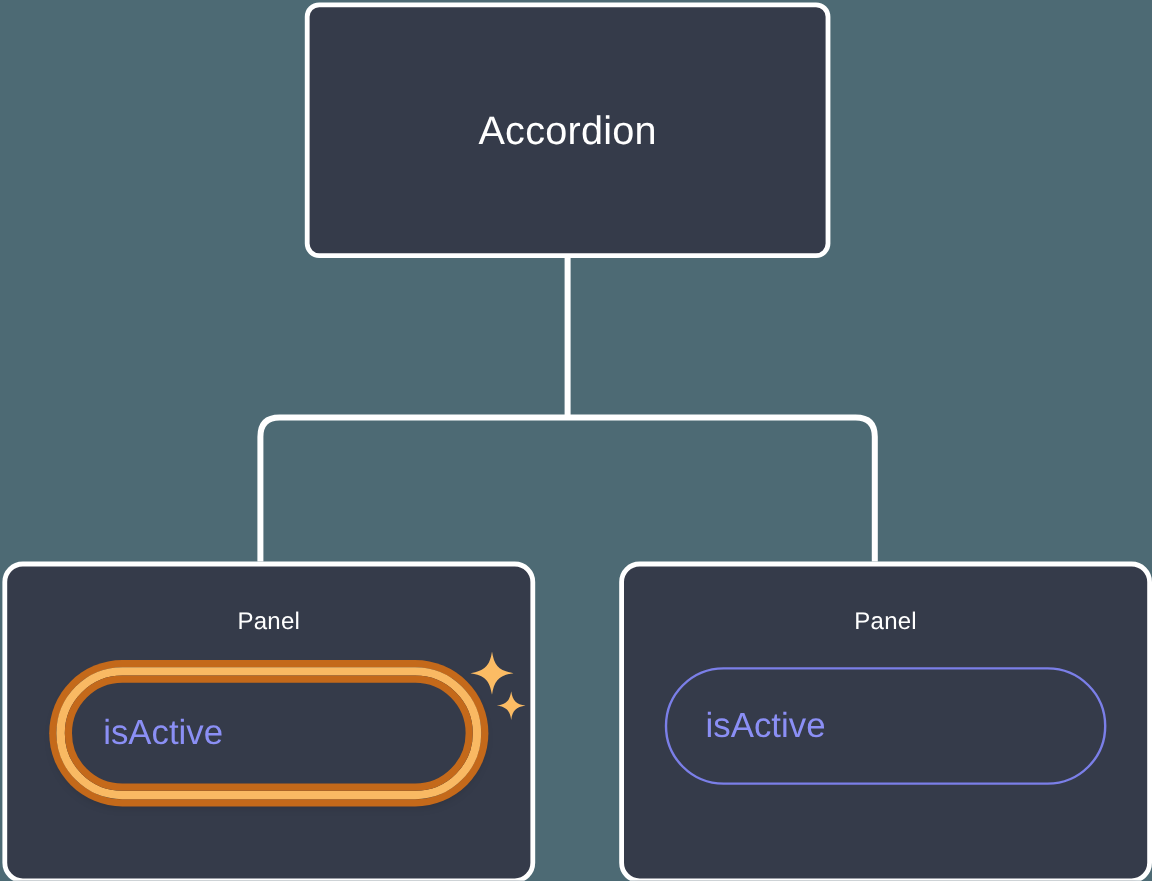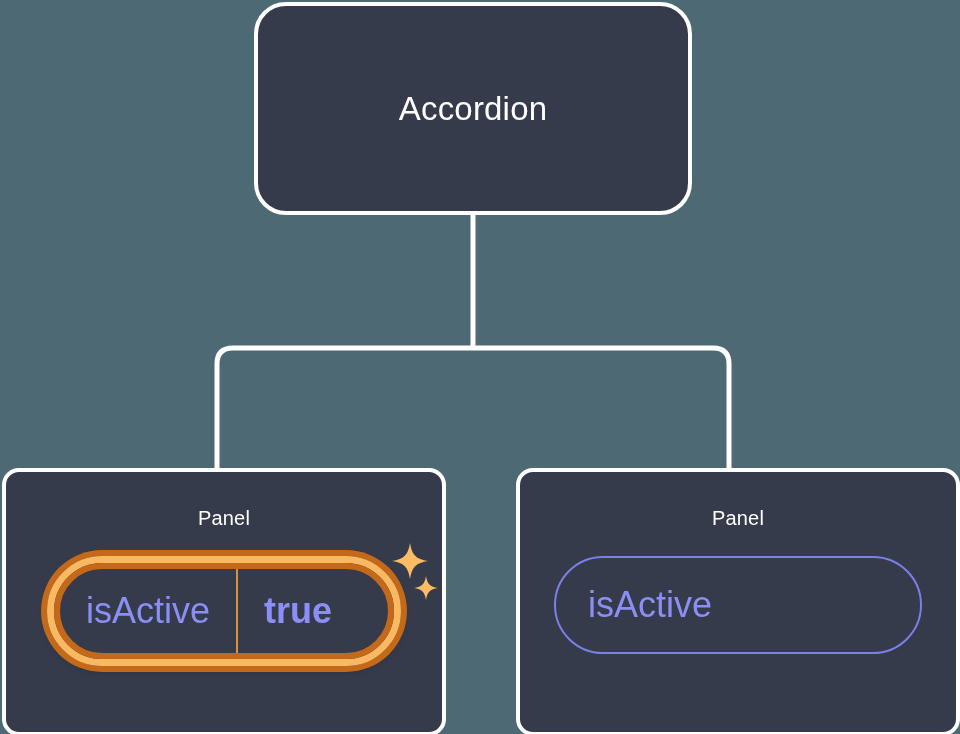--- a/index.html
+++ b/index.html
@@ -43,21 +43,21 @@
     flex-direction: column;
     align-items: center;
   }
 
   .node-root {
     left: 254px;
     top: 2px;
     width: 438px;
     height: 213px;
     justify-content: center;
-    border-radius: 32px;
+    border-radius: 12px;
   }
 
   .node-title {
     color: #ffffff;
     font-size: 33px;
     font-weight: 400;
     letter-spacing: 0.2px;
     line-height: 1;
     white-space: nowrap;
   }
@@ -92,21 +92,21 @@
     align-items: stretch;
     border-radius: 999px;
     background: transparent;
     height: 98px;
   }
 
   .pill-cell {
     display: flex;
     align-items: center;
     justify-content: center;
-    font-size: 36px;
+    font-size: 29px;
     line-height: 1;
     white-space: nowrap;
   }
 
   .pill-name { padding: 0 26px 0 32px; }
   .pill-val  { padding: 0 32px 0 26px; }
 
   
   .pill-plain {
     border: 2px solid #7b7fe8;
@@ -165,21 +165,20 @@
   <div class="node node-root">
     <span class="node-title">Accordion</span>
   </div>
 
   <div class="node node-panel" id="panel-left">
     <span class="node-title">Panel</span>
 
     <div class="pill-wrap">
       <div class="pill pill-hl">
         <span class="pill-cell pill-name">isActive</span>
-        <span class="pill-cell pill-val">true</span>
       </div>
     </div>
   </div>
 
   <svg class="sparkle" id="sparkle-big" viewBox="0 0 32 32" xmlns="http://www.w3.org/2000/svg">
     <path d="M16 0 C17.6 10.6 21.4 14.4 32 16 C21.4 17.6 17.6 21.4 16 32 C14.4 21.4 10.6 17.6 0 16 C10.6 14.4 14.4 10.6 16 0 Z" fill="#fcbc64"></path>
   </svg>
   <svg class="sparkle" id="sparkle-small" viewBox="0 0 32 32" xmlns="http://www.w3.org/2000/svg">
     <path d="M16 0 C17.6 10.6 21.4 14.4 32 16 C21.4 17.6 17.6 21.4 16 32 C14.4 21.4 10.6 17.6 0 16 C10.6 14.4 14.4 10.6 16 0 Z" fill="#fcbc64"></path>
   </svg>

